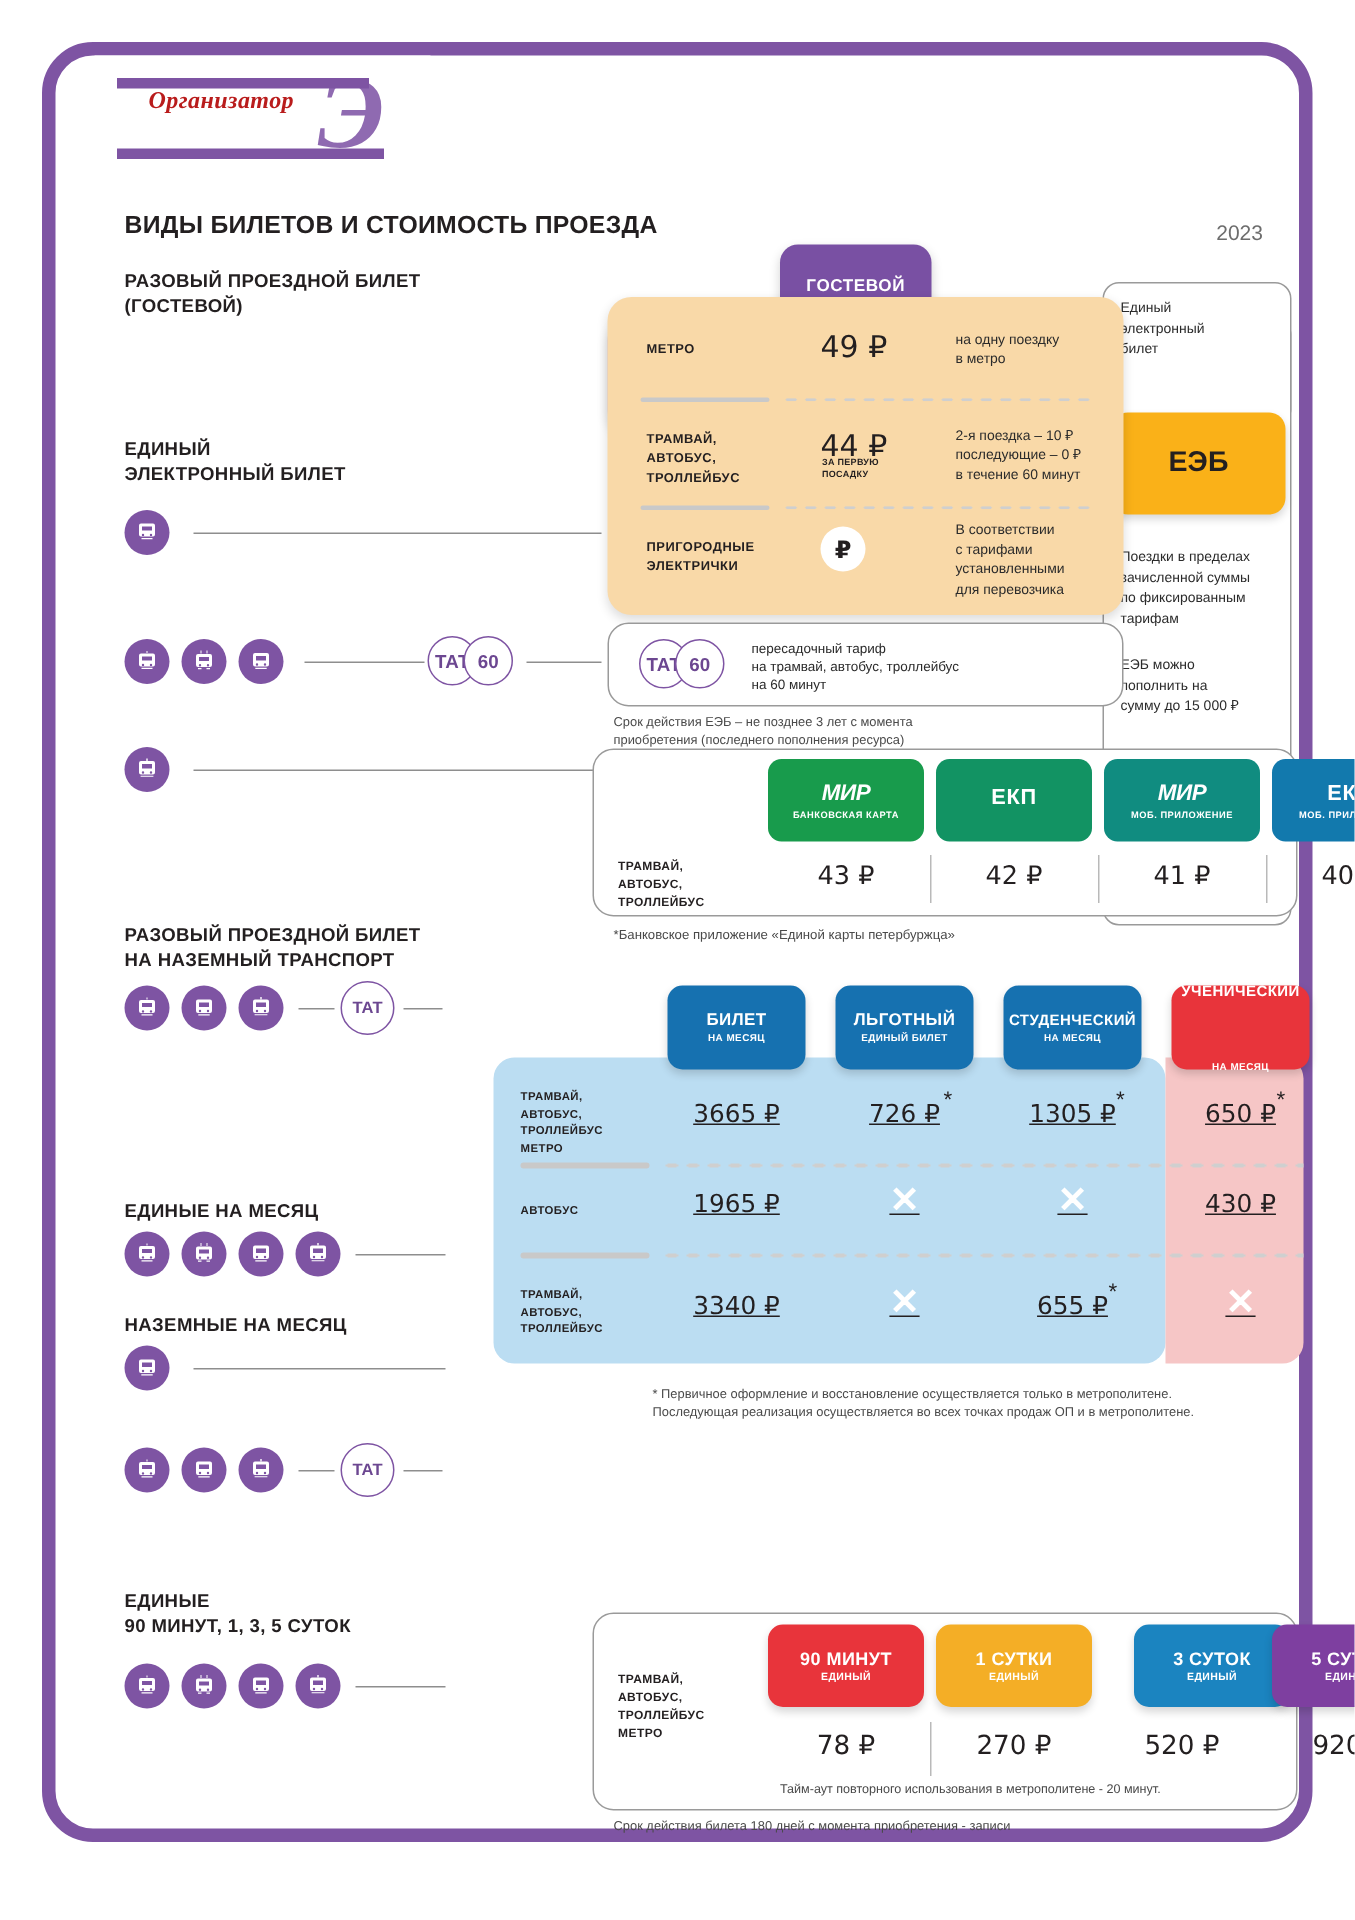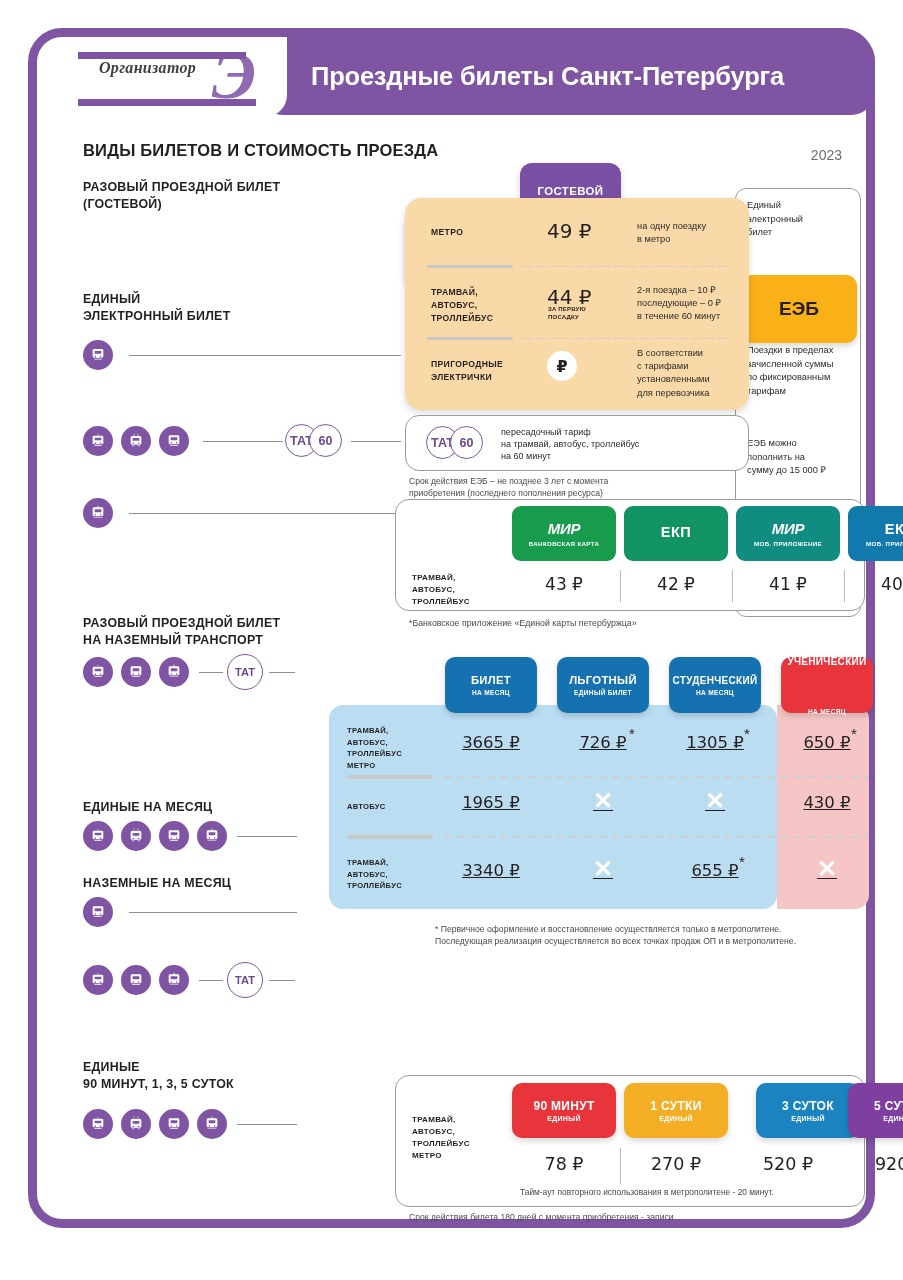--- a/index.html
+++ b/index.html
@@ -58,21 +58,21 @@
     background: #7E54A3;
   }
   .logo-bar-bot {
     position: absolute; left: 3px; top: 54px; width: 178px; height: 7px;
     background: #7E54A3;
   }
   .logo-org {
     position: absolute; left: 24px; top: 14px;
     font-family: "Liberation Serif", serif;
     font-style: italic; font-weight: bold;
-    font-size: 16px; color: #404040;
+    font-size: 16px; color: #b91c1c;
     letter-spacing: .3px;
   }
   .logo-per {
     position: absolute; left: 2px; top: 30px;
     font-size: 27px; font-weight: bold; color: #111;
     letter-spacing: 1.5px;
   }
 
   .section-title {
     position: absolute; left: 46px; top: 104px;
@@ -318,23 +318,20 @@
     background: #fff; border: 1px solid #9a9a9a; border-right: none;
     border-radius: 12px 0 0 12px; z-index: -1;
   }
 </style>
 </head>
 <body>
 
 <div class="frame">
 <div class="inner">
 
-  <div class="hdr-bar">
-    <div class="hdr-title">Проездные билеты Санкт-Петербурга</div>
-  </div>
   <div class="logo-plate">
     <div class="logo-wrap">
       <div class="logo-swash">Э</div>
       <div class="logo-bar-top"></div>
       <div class="logo-bar-bot"></div>
       <div class="logo-org">Организатор</div>
     </div>
   </div>
 
   <div class="section-title">ВИДЫ БИЛЕТОВ И СТОИМОСТЬ ПРОЕЗДА</div>
@@ -455,21 +452,21 @@
           <path d="M6 3.5h12a2 2 0 0 1 2 2V15a2 2 0 0 1-2 2H6a2 2 0 0 1-2-2V5.5a2 2 0 0 1 2-2zm1 3v4.5h10V6.5H7zm1 7.3a1.2 1.2 0 1 0 0 2.4 1.2 1.2 0 0 0 0-2.4zm8 0a1.2 1.2 0 1 0 0 2.4 1.2 1.2 0 0 0 0-2.4zM5.6 18.2h12.8v1.1H5.6z"></path>
         </svg>
   </div>
   <div class="leader" style="left:92px; top:476px; width:272px;"></div>
 
   <div class="eeb-panel"></div>
   <div class="mini" style="left:710px; top:162px; white-space:pre-line;">Единый
 электронный
 билет</div>
   <div class="eeb-badge">ЕЭБ</div>
-  <div class="mini" style="left:710px; top:307px; white-space:pre-line;">Поездки в пределах
+  <div class="mini" style="left:710px; top:328px; white-space:pre-line;">Поездки в пределах
 зачисленной суммы
 по фиксированным
 тарифам</div>
   <div class="mini" style="left:710px; top:400px; white-space:pre-line;">ЕЭБ можно
 пополнить на
 сумму до 15 000 ₽</div>
 
   <div class="eeb-card">
 
     <div class="eeb-modes" style="top:28px; white-space:pre-line;">МЕТРО</div>

